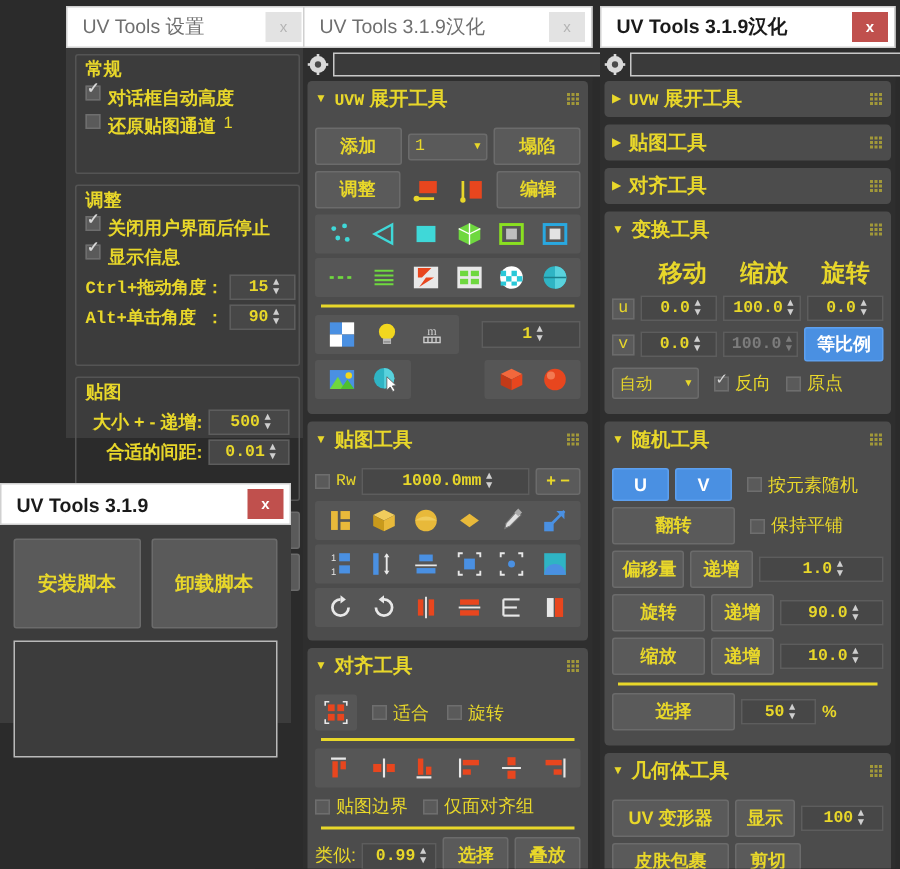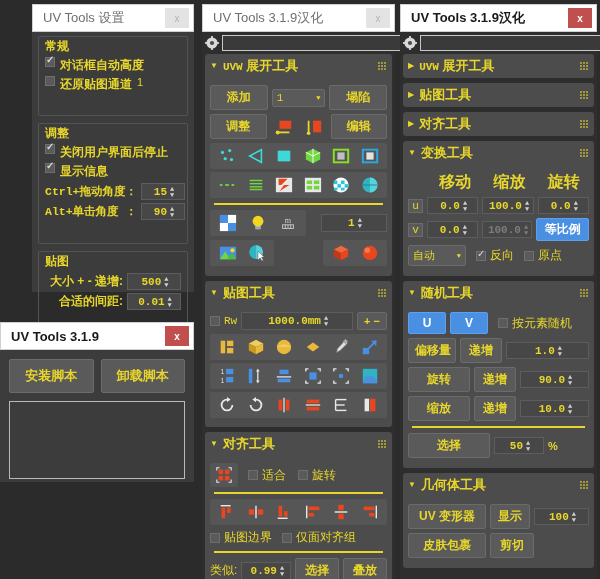--- a/index.html
+++ b/index.html
@@ -23,21 +23,21 @@
   }
   .titlebar.active { color: #1a1a1a; font-weight: bold; }
   .titlebar .ttl { flex: 1; white-space: nowrap; overflow: hidden; }
   .closebtn {
     width: 24px; height: 20px; background: #e3e3e3; color: #b4b4b4;
     font-size: 10px; display: flex; align-items: center; justify-content: center;
   }
   .closebtn.red { background: #c0504d; color: #fff; font-weight: bold; }
 
   
-  #settings { left: 32px; top: 4px; width: 162px; height: 288px; background: #3c3c3c; }
+  #settings { left: 44px; top: 4px; width: 162px; height: 288px; background: #3c3c3c; }
   #settings .body { padding: 4px 6px 6px 6px; }
   .group { border: 1px solid #545454; border-radius: 2px; margin-bottom: 7px; padding: 2px 6px 20px 6px; position: relative; }
   .group > .gtitle { color: #e8d72a; font-size: 12px; font-weight: bold; margin: -1px 0 2px 0; }
   .ck { display: flex; align-items: flex-start; gap: 5px; color: #e8d72a; font-size: 12px; font-weight: bold; margin: 2px 0; }
   .box { width: 10px; height: 10px; background: #5a5a5a; border: 1px solid #6e6e6e; display: inline-block; flex: none; position: relative; }
   .box.on::after { content: "✓"; position: absolute; left: 0px; top: -4px; font-size: 10px; color: #d8d8d8; line-height: 12px; }
   .ck .sub { color: #e8d72a; font-weight: normal; font-size: 11px; }
   .frow { display: flex; align-items: center; gap: 4px; margin: 3px 0; }
   .flabel { color: #e8d72a; font-size: 11.5px; font-family: "Liberation Mono", monospace; font-weight: bold; white-space: nowrap; }
   .flabel.pp { font-family: "Liberation Sans", sans-serif; font-size: 12px; }
@@ -54,21 +54,21 @@
     padding: 3px 6px; border-radius: 2px; white-space: nowrap;
   }
   .btn.wide { display: block; width: 100%; margin: 2px 0; }
   .btnrow { display: flex; gap: 4px; justify-content: center; margin-top: 3px; }
   .btnrow .btn { flex: 1; }
 
   
   #uvsmall { left: 0px; top: 322px; width: 194px; height: 160px; background: #3c3c3c; }
   #uvsmall .body { padding: 9px; }
   #uvsmall .row2 { display: flex; gap: 7px; }
-  #uvsmall .row2 .btn { flex: 1; padding: 7px 4px; font-size: 13px; }
+  #uvsmall .row2 .btn { flex: 1; padding: 20px 4px; font-size: 13px; }
   .listbox { margin-top: 8px; height: 78px; background: #3c3c3c; border: 1px solid #b9b9b9; }
 
   
   #midpanel { left: 202px; top: 4px; width: 193px; height: 575px; background: #2e2e2e; }
   #rightpanel { left: 400px; top: 4px; width: 197px; height: 575px; background: #2e2e2e; }
   .toolbar2 { display: flex; align-items: center; gap: 3px; padding: 3px 3px; background: #2e2e2e; }
   .gear { width: 14px; height: 14px; flex: none; }
   .searchbar { flex: 1; height: 16px; background: #3a3a3a; border: 1px solid #c8c8c8; }
   .panelbody { padding: 0 3px; }
 
@@ -767,20 +767,25 @@
             </span>
         </div>
         <div class="rbody">
           <div class="flexrow">
             <span class="bluebtn" style="width:38px">U</span>
             <span class="bluebtn" style="width:38px">V</span>
             <span class="box" style="margin-left:6px"></span>
             <span class="smallnote">按元素随机</span>
           </div>
           <div class="flexrow">
+            <span class="btn" style="width:82px">翻转</span>
+            <span class="box" style="margin-left:6px"></span>
+            <span class="smallnote">保持平铺</span>
+          </div>
+          <div class="flexrow">
             <span class="btn" style="width:48px">偏移量</span>
             <span class="btn" style="width:42px">递增</span>
             <span class="spin" style="flex:1">
                 <span>1.0</span>
                 <span class="arrows">▲<br>▼</span>
               </span>
           </div>
           <div class="flexrow">
             <span class="btn" style="width:62px">旋转</span>
             <span class="btn" style="width:42px">递增</span>

